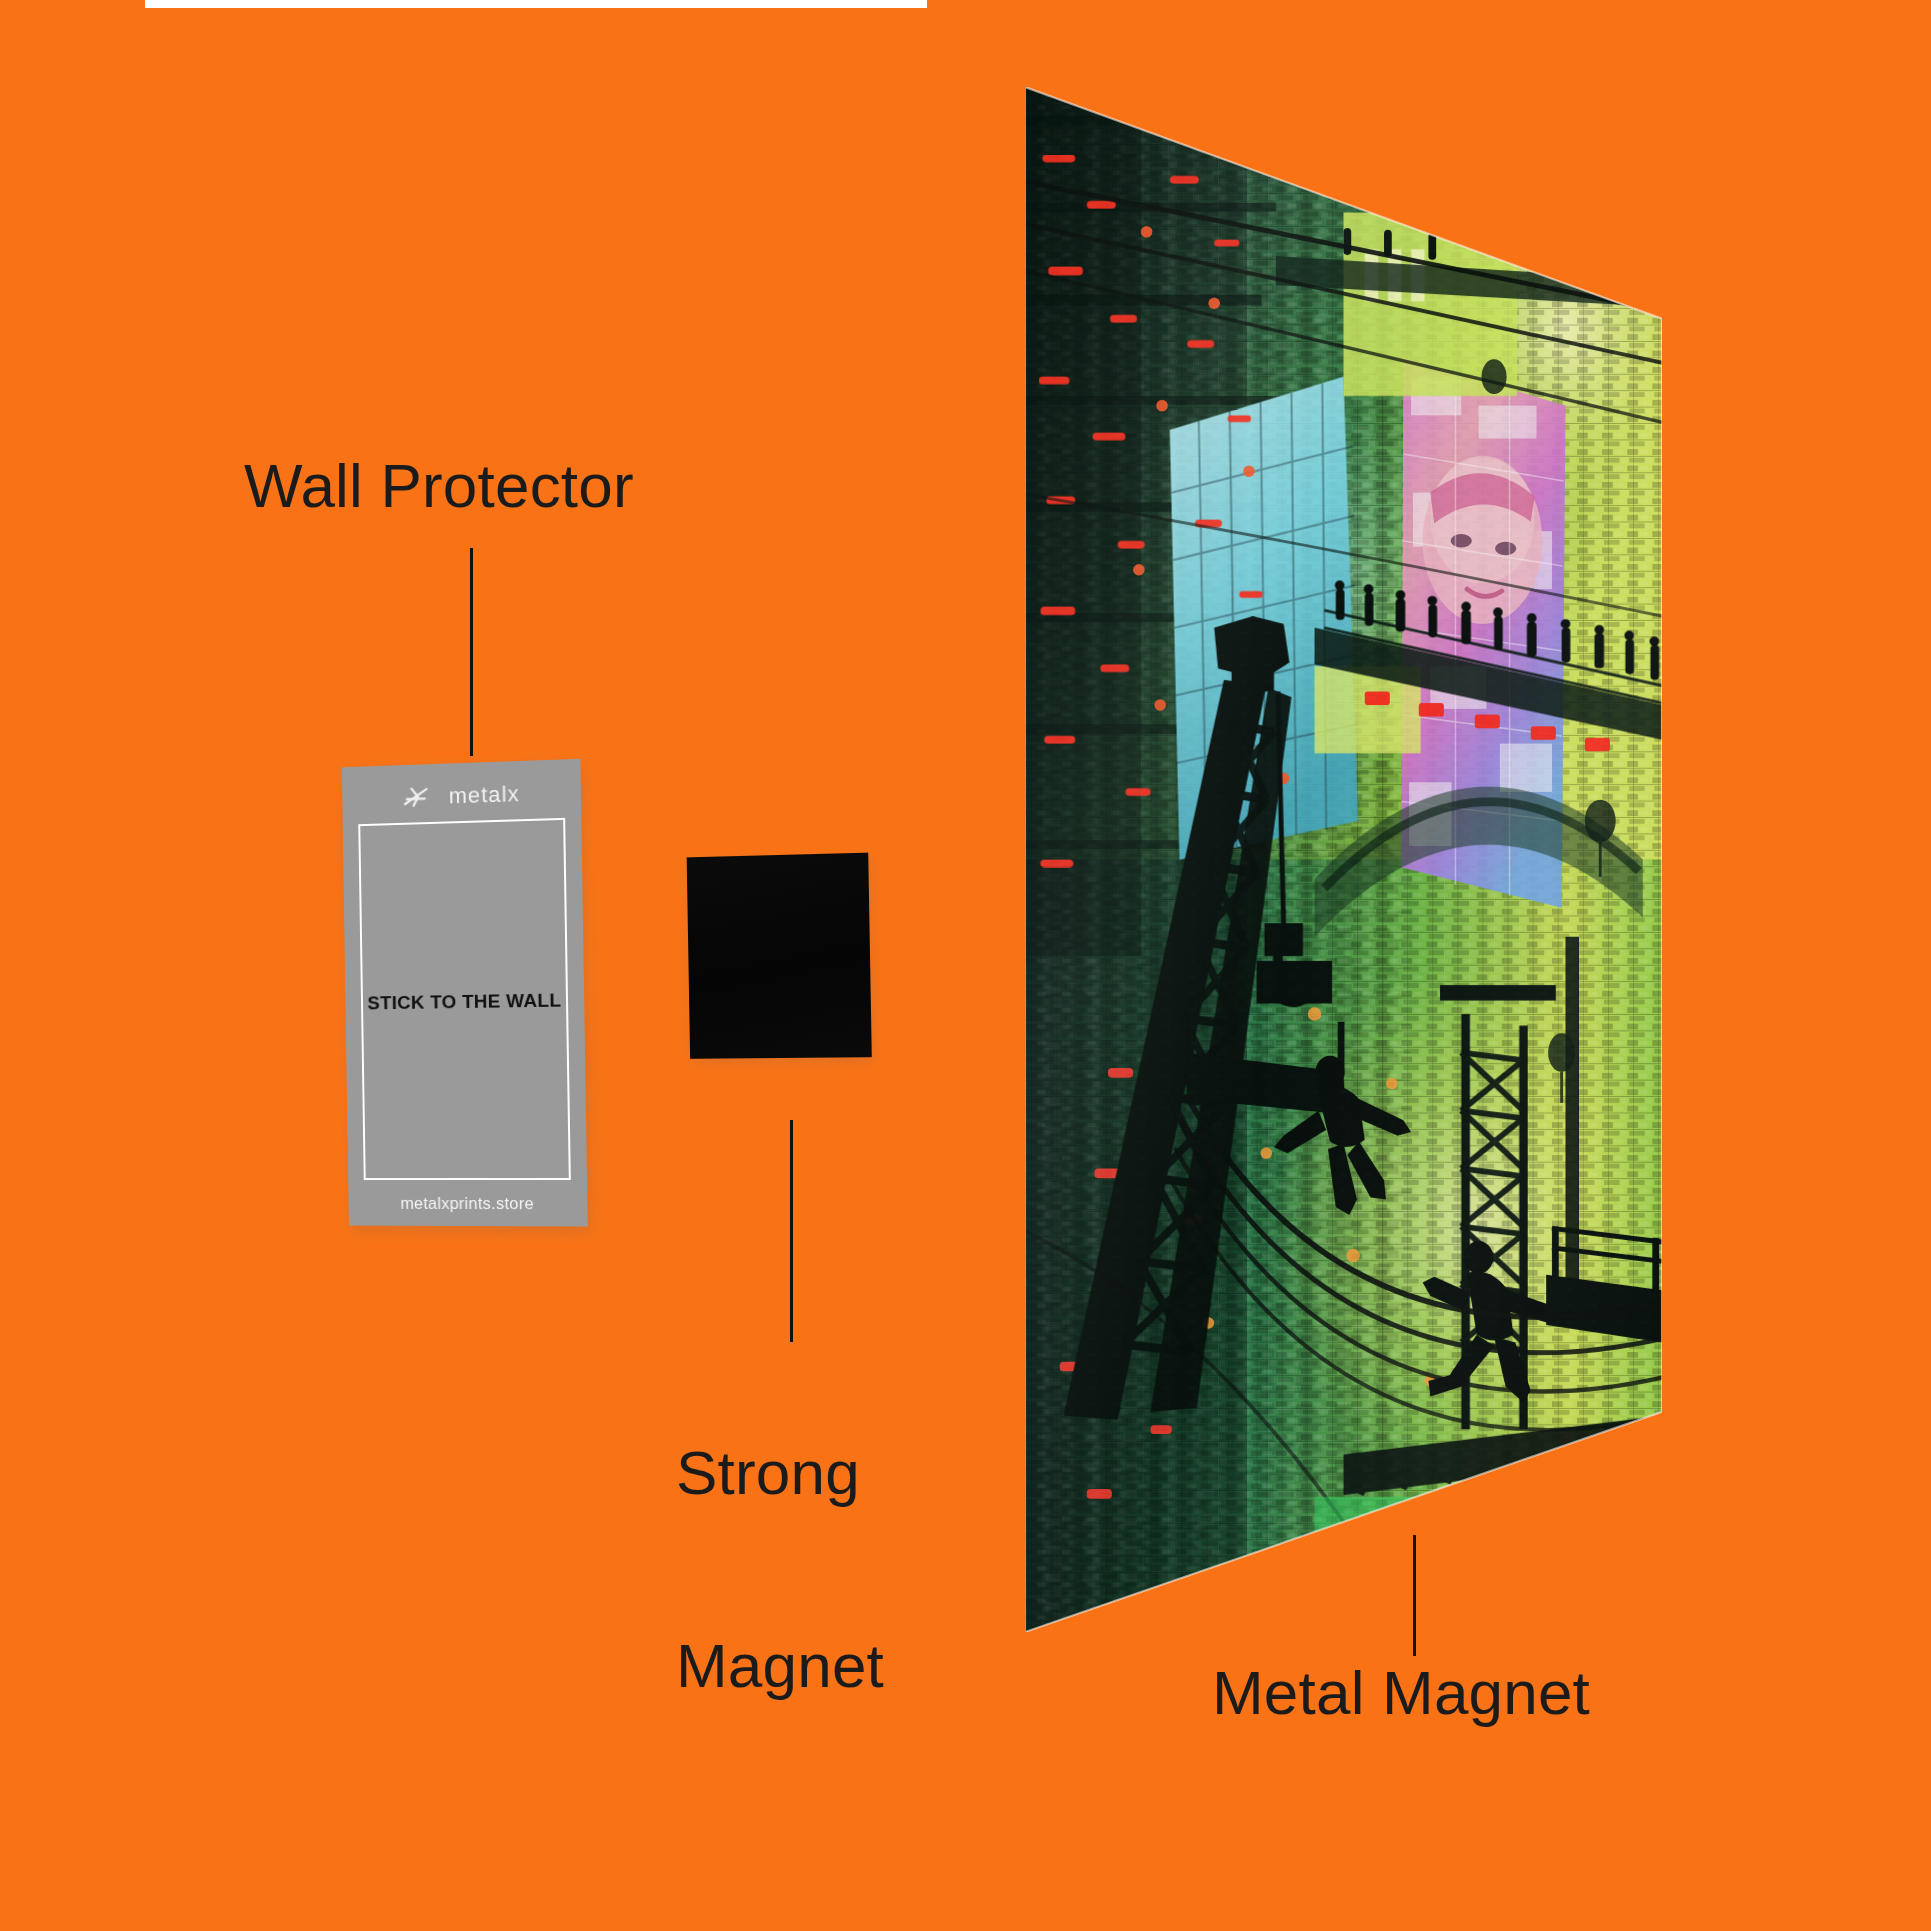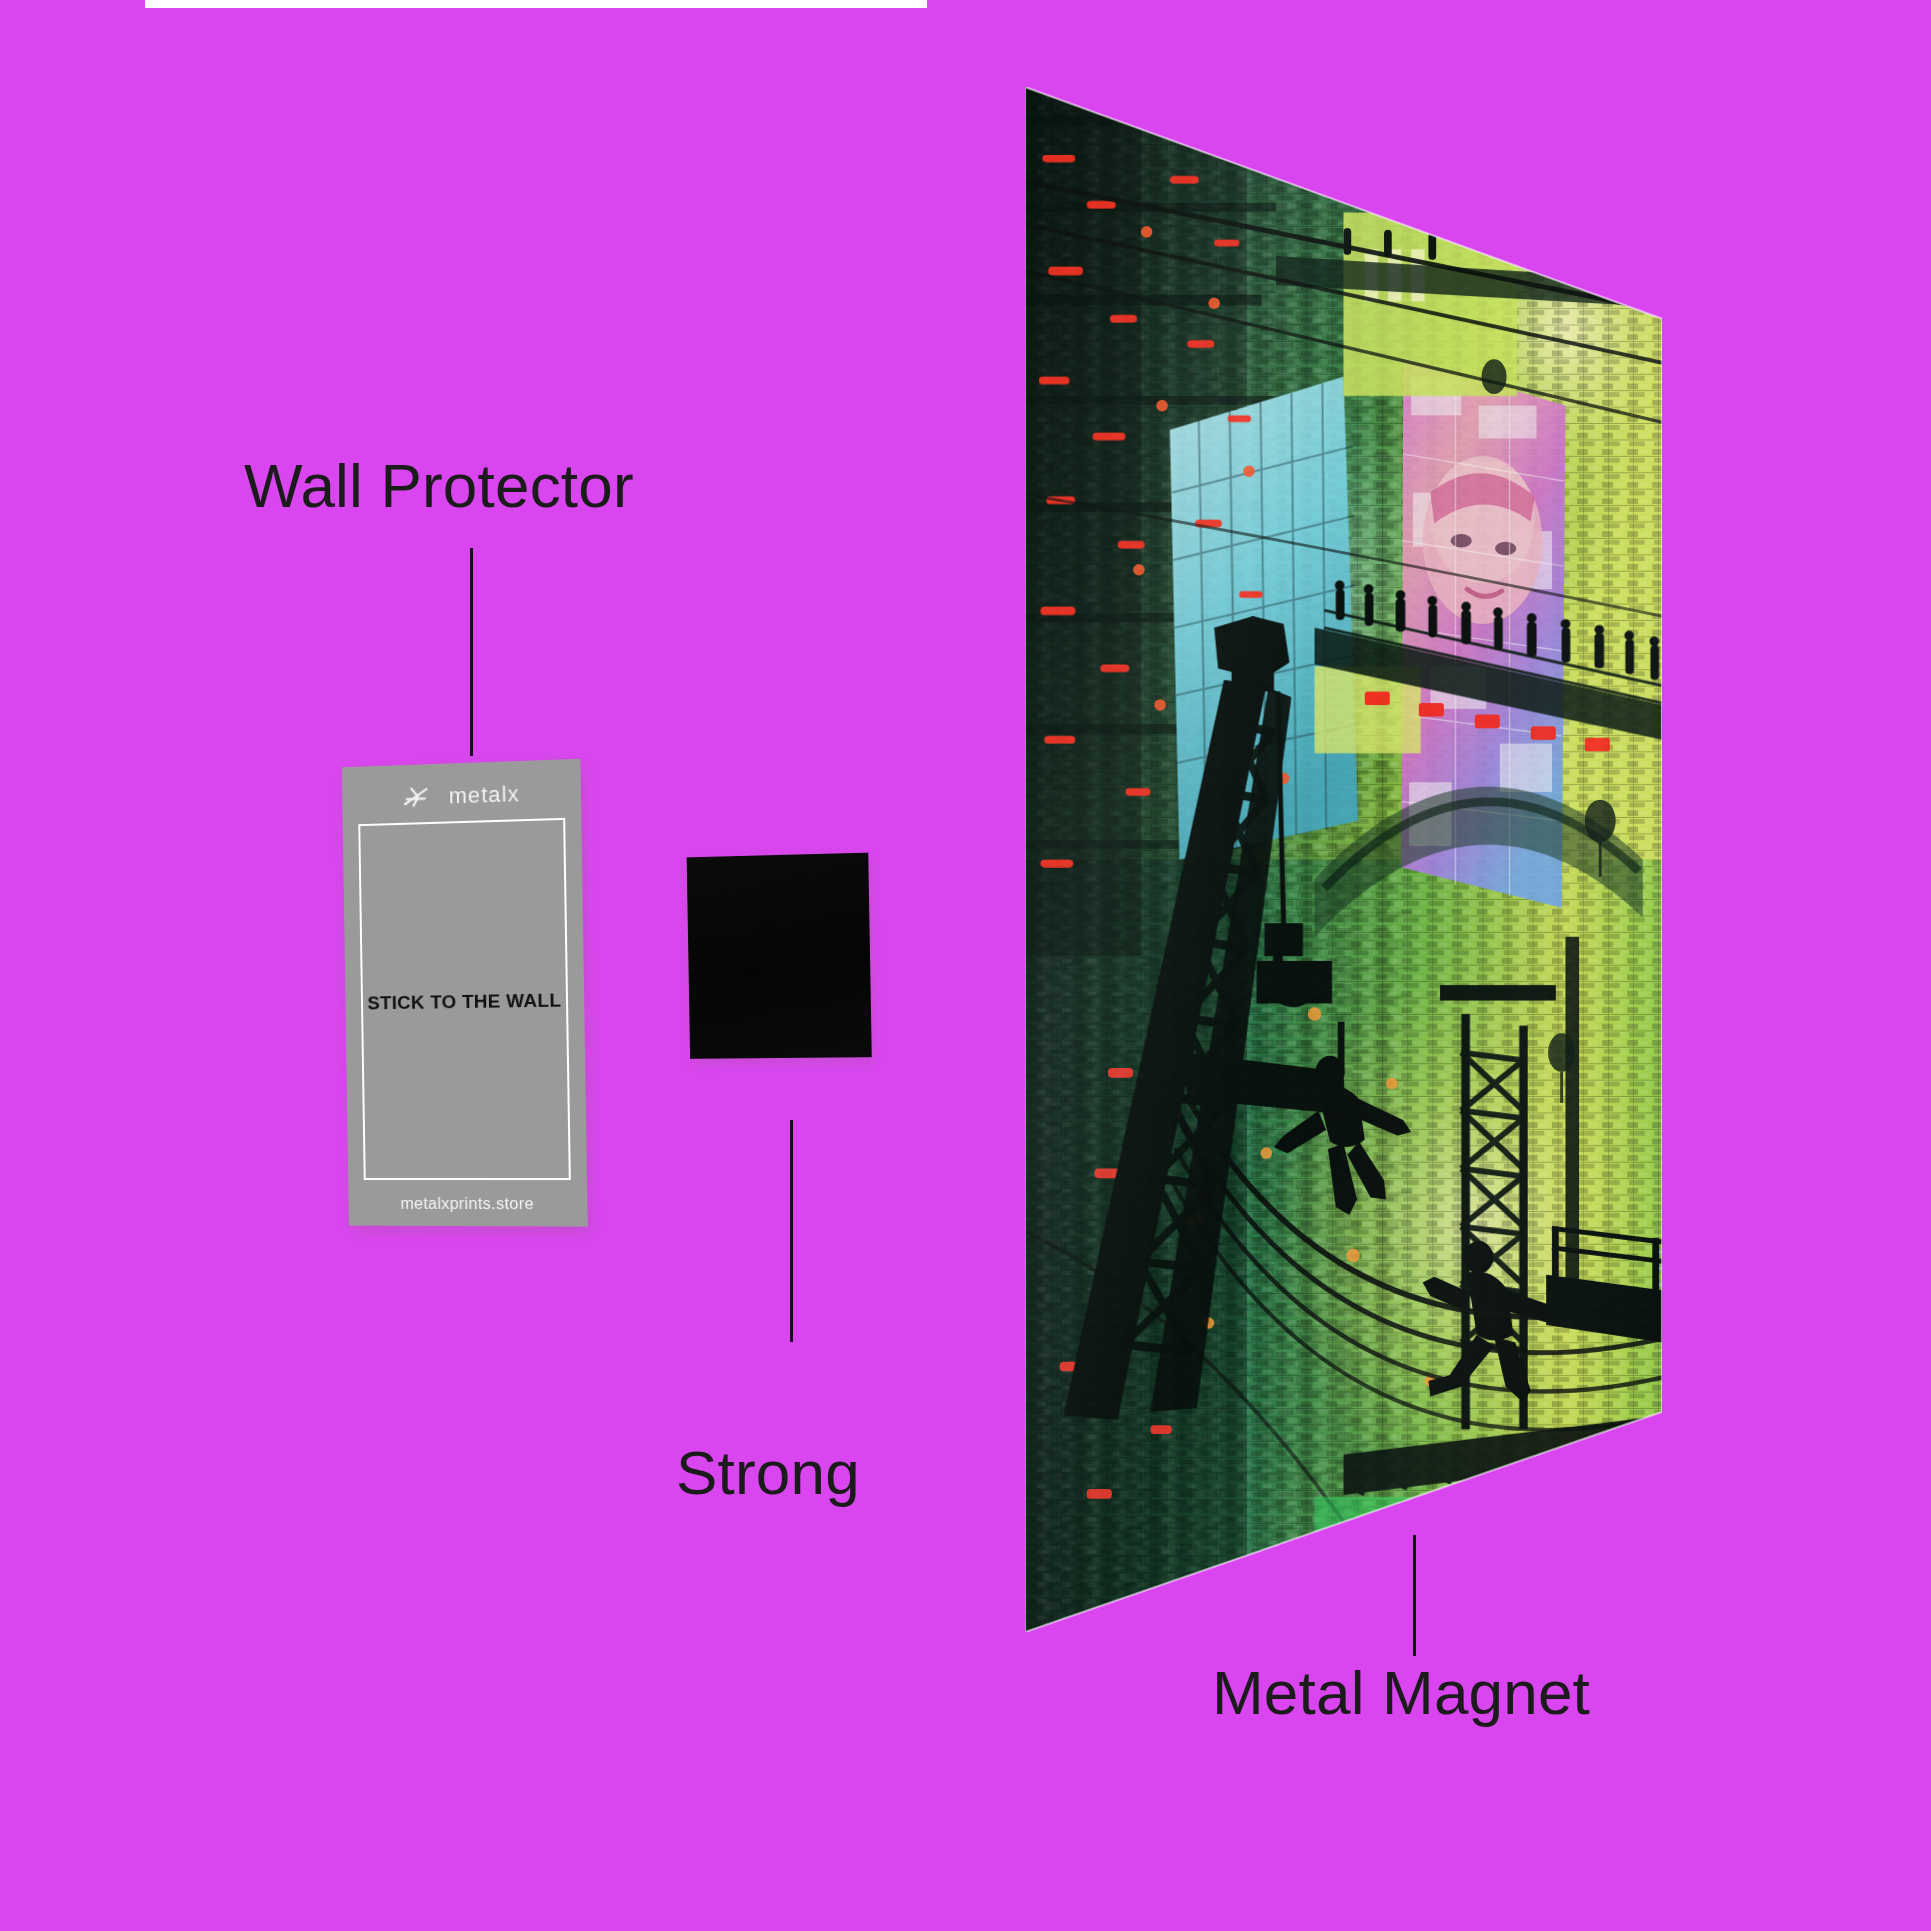--- a/index.html
+++ b/index.html
@@ -3,21 +3,21 @@
 <meta charset="utf-8">
 <style>
   html,body{margin:0;padding:0;}
   body{
     width:1931px;height:1931px;
     background:#e9ded6;
     font-family:"Liberation Sans", sans-serif;
     overflow:hidden;
     position:relative;
   }
-  #stage{position:absolute;inset:0;width:1931px;height:1931px;background:#d946ef;}
+  #stage{position:absolute;inset:0;width:1931px;height:1931px;background:#f97316;}
 
   
   .top-strip{position:absolute;left:145px;top:0;width:782px;height:7.7px;background:#ffffff;}
 
   
   .callout{position:absolute;color:#1b1b1b;font-weight:400;white-space:pre;letter-spacing:0.2px;}
   .callout.lbl-wall{left:244px;top:454px;font-size:62px;line-height:1.04;}
   .callout.lbl-magnet{left:676px;top:1312px;font-size:62px;line-height:1.04;text-align:left;width:232px;}
   .callout.lbl-poster{left:1212px;top:1661px;font-size:62px;line-height:1.04;}
 
@@ -115,20 +115,21 @@
       <div class="card-headline">STICK TO THE WALL</div>
 
       <div class="card-url">metalxprints.store</div>
     </div>
   </div>
 
   <div class="magnet"></div>
   <div class="leader leader-magnet"></div>
   <div class="callout lbl-magnet">
     <div>Strong</div>
+    <div>Magnet</div>
   </div>
 
   <div class="poster-shell">
     <div class="poster-art">
       <svg viewBox="0 0 660 1600" preserveAspectRatio="none">
         <defs>
           <linearGradient id="skyG" x1="0" y1="0" x2="1" y2="0.35">
             <stop offset="0" stop-color="#16241d"></stop>
             <stop offset="0.30" stop-color="#1f4a33"></stop>
             <stop offset="0.58" stop-color="#3d8a4a"></stop>

